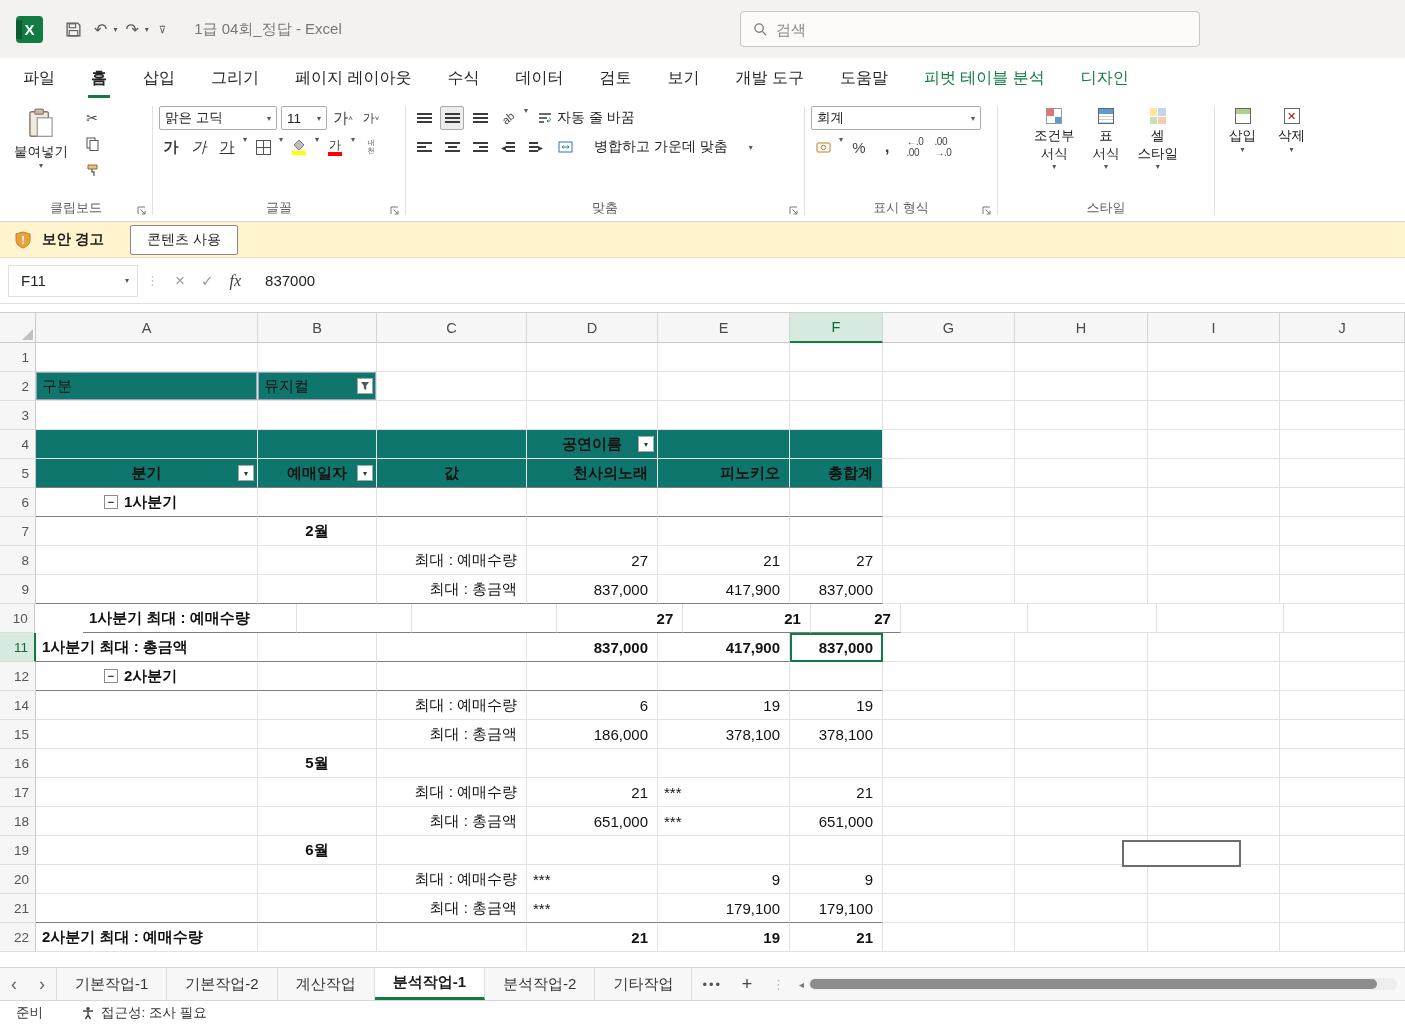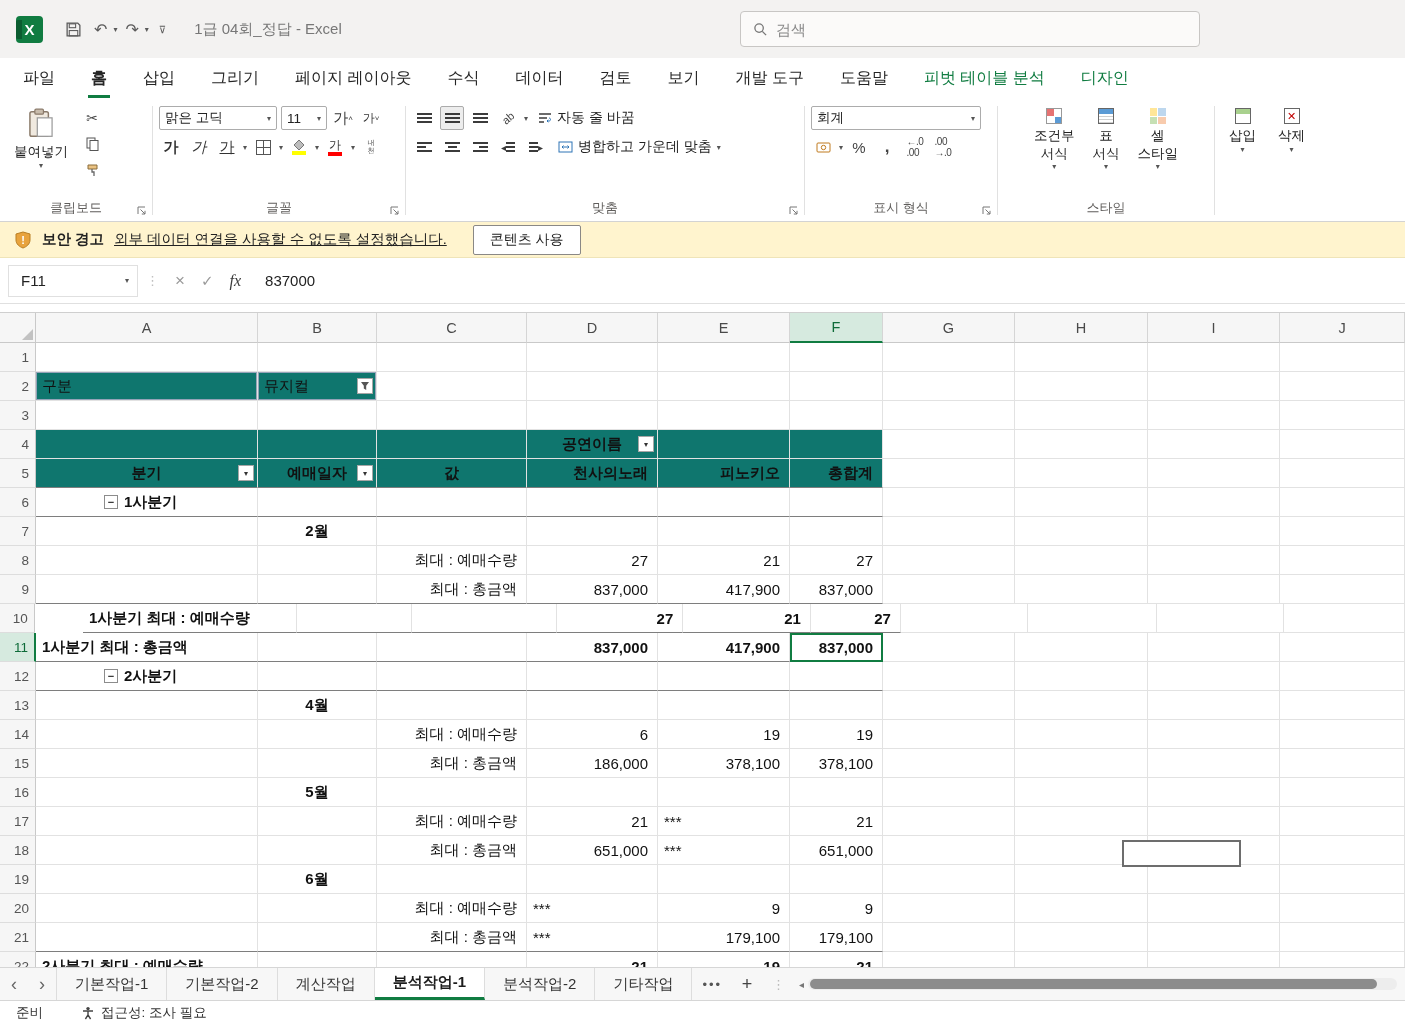--- a/index.html
+++ b/index.html
@@ -34,21 +34,21 @@
   .chevS{font-size:8px;color:#555;}
 
   .bigbtn{display:flex;flex-direction:column;align-items:center;justify-content:flex-start;padding:4px 8px;border-radius:3px;font-size:13.5px;color:#222;line-height:1.3;text-align:center;white-space:pre-line;}
   .bigbtn .blabel{margin-top:3px;white-space:pre-line;}
   .smbtn{width:24px;height:24px;display:flex;align-items:center;justify-content:center;font-size:14px;color:#444;border-radius:2px;}
   .smbtn.active{border:1px solid #ABABAB;background:#EDEDED;}
 
   .clip-col{display:flex;flex-direction:column;gap:2px;justify-content:flex-start;margin-left:4px;padding-top:2px;}
   .combo{height:24px;border:1px solid #ACACAC;border-radius:2px;background:#fff;display:flex;align-items:center;justify-content:space-between;padding:0 5px;font-size:13.5px;color:#222;}
   .fontrows{display:flex;flex-direction:column;gap:5px;padding-top:2px;}
-  .fr{display:flex;align-items:center;gap:4px;}
+  .fr{display:flex;align-items:flex-start;gap:4px;}
   .ga{font-size:15px;color:#333;}
   .ga.bold{font-weight:bold;}
   .ga.italic{font-style:italic;font-family:"Liberation Serif",serif;}
   .colorbar{display:flex;flex-direction:column;align-items:center;line-height:1;}
   .colorbar .bar{width:14px;height:4px;margin-top:1px;}
 
   .bars{width:15px;display:flex;flex-direction:column;gap:2px;}
   .bars i{height:2px;background:#3b3b3b;display:block;width:100%;}
   .bars.bl i:nth-child(2){width:60%;align-self:flex-start;}
   .bars.bc i:nth-child(2){width:60%;align-self:center;}
@@ -358,21 +358,21 @@
                 </span>
               </span>
             <span class="smbtn">
                 <span class="bars" style="width:9px;">
                   <i></i>
                   <i></i>
                   <i></i>
                 </span>
                 <span style="color:#3b3b3b;font-size:10px;">▸</span>
               </span>
-            <span class="smbtn" style="width:auto;padding:0 6px;gap:5px;">
+            <span class="smbtn" style="width:auto;padding:0 6px;gap:21px;">
               <svg width="15" height="12" viewBox="0 0 15 12">
                   <rect x="1" y="1" width="13" height="10" fill="#fff" stroke="#2E75B6"></rect>
                   <path d="M4 6h7M5.5 4.5 4 6l1.5 1.5M9.5 4.5 11 6 9.5 7.5" stroke="#2E75B6" fill="none"></path>
                 </svg>
               <span style="font-size:14px;color:#222;">병합하고 가운데 맞춤</span>
               <span class="chevS">▾</span>
             </span>
           </div>
         </div>
       </div>
@@ -463,21 +463,20 @@
       <div class="rg-label"></div>
     </div>
   </div>
 
   <div class="secbar">
     <svg width="18" height="18" viewBox="0 0 18 18">
       <path d="M9 1l7 2v6c0 4-3.5 6.8-7 8-3.5-1.2-7-4-7-8V3z" fill="#E8A33D" stroke="#B97E23"></path>
       <text x="9" y="13" text-anchor="middle" font-size="11" font-weight="bold" fill="#fff">!</text>
     </svg>
     <span class="sec-label">보안 경고</span>
-    <span class="sec-msg">외부 데이터 연결을 사용할 수 없도록 설정했습니다.</span>
     <button class="sec-btn">콘텐츠 사용</button>
   </div>
 
   <div class="fbar">
     <div class="namebox">
       <span>F11</span>
       <span class="chevS">▾</span>
     </div>
     <span class="fb-dots">⋮</span>
     <div class="fb-ic">
@@ -724,35 +723,20 @@
         <div class="rowh">12</div>
         <div class="cell bold bb" style="width: 222px;">
           <span class="collapse">−</span>
           <span>2사분기</span>
         </div>
         <div class="cell bb" style="width: 119px;"></div>
         <div class="cell bb" style="width: 150px;"></div>
         <div class="cell bb" style="width: 131px;"></div>
         <div class="cell bb" style="width: 132px;"></div>
         <div class="cell bb" style="width: 93px;"></div>
-        <div class="cell" style="width: 132px;"></div>
-        <div class="cell" style="width: 133px;"></div>
-        <div class="cell" style="width: 132px;"></div>
-        <div class="cell" style="width: 125px;"></div>
-      </div>
-      <div class="grow">
-        <div class="rowh">13</div>
-        <div class="cell" style="width: 222px;"></div>
-        <div class="cell bold ac" style="width: 119px;">
-          <span>4월</span>
-        </div>
-        <div class="cell" style="width: 150px;"></div>
-        <div class="cell" style="width: 131px;"></div>
-        <div class="cell" style="width: 132px;"></div>
-        <div class="cell" style="width: 93px;"></div>
         <div class="cell" style="width: 132px;"></div>
         <div class="cell" style="width: 133px;"></div>
         <div class="cell" style="width: 132px;"></div>
         <div class="cell" style="width: 125px;"></div>
       </div>
       <div class="grow">
         <div class="rowh">14</div>
         <div class="cell" style="width: 222px;"></div>
         <div class="cell" style="width: 119px;"></div>
         <div class="cell ar" style="width: 150px;">

